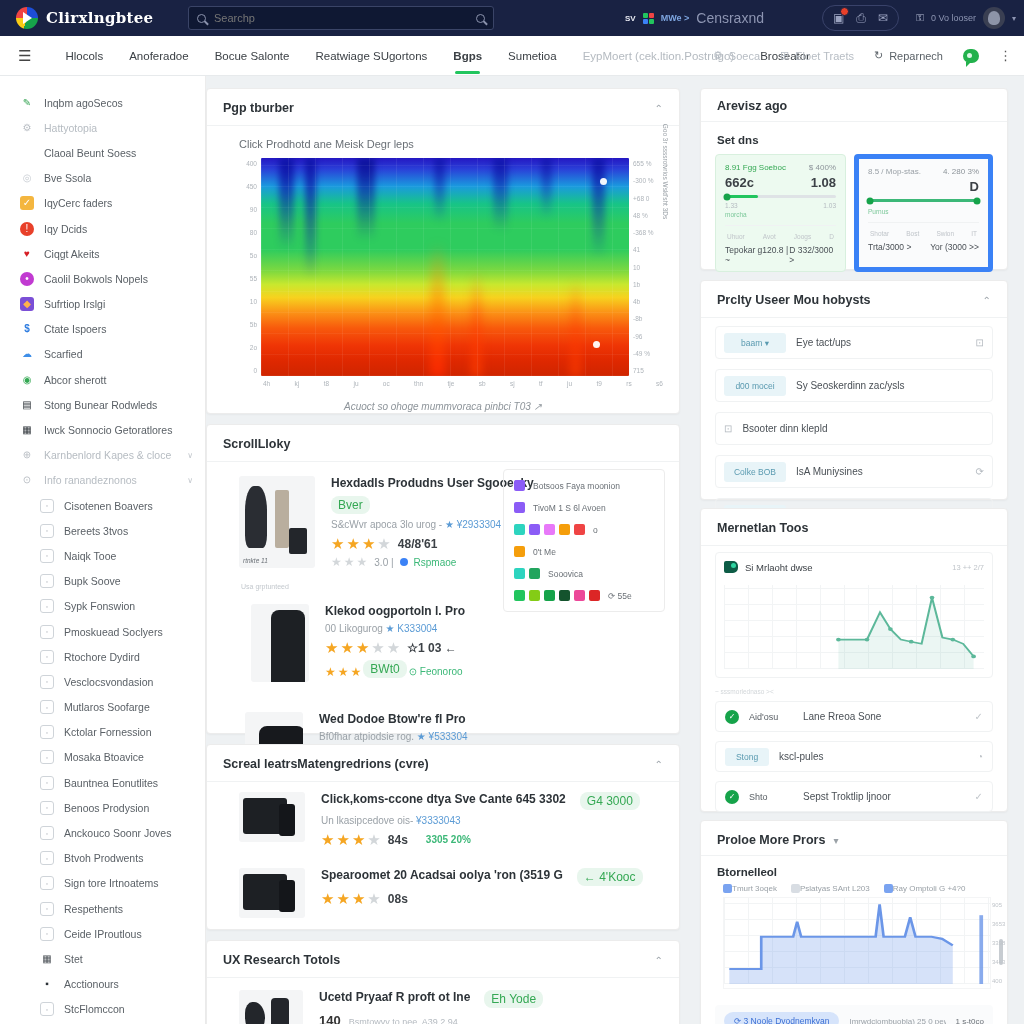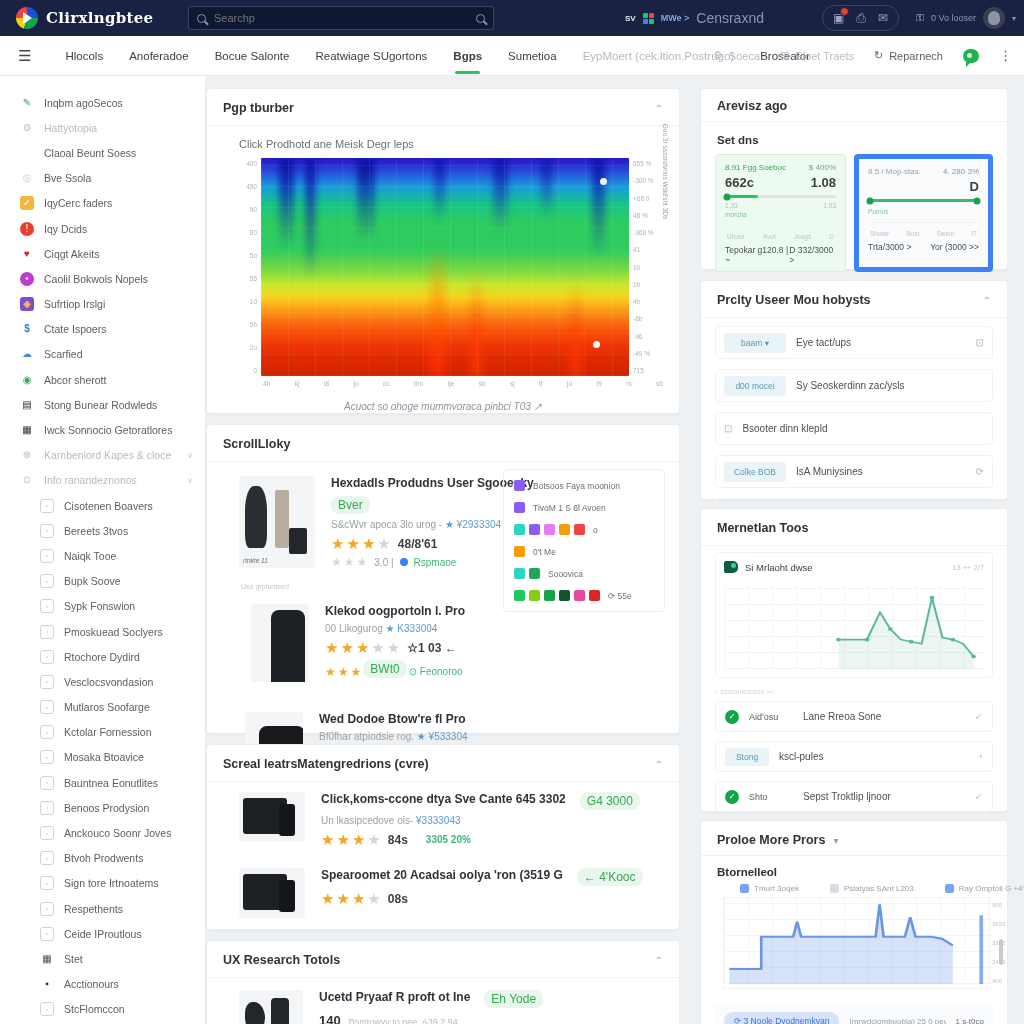--- a/index.html
+++ b/index.html
@@ -186,21 +186,21 @@
   .mt-row { display:flex; align-items:center; gap:10px; border:1px solid #f0f2f3; border-radius:4px;
     margin:0 14px 9px 14px; min-height:31px; padding:4px 9px; }
   .mt-ic { width:14px; height:14px; border-radius:50%; background:#16a34a; color:#fff; font-size:8px;
     display:flex; align-items:center; justify-content:center; flex:0 0 auto; }
   .mt-name { font-size:9px; color:#5a6066; min-width:44px; }
   .mt-chip { background:#e8f4f8; color:#5a9ab0; font-size:8.5px; border-radius:3px; padding:4px 7px; min-width:44px; text-align:center; }
   .mt-text { font-size:10px; color:#4a5056; flex:1; }
   .mt-right { color:#c0c5ca; font-size:10px; }
 
   .pl-legend { display:flex; gap:14px; padding:6px 16px 2px 22px; }
-  .pl-item { display:flex; align-items:flex-start; gap:5px; font-size:8px; color:#9aa1a7; white-space:nowrap;margin-left:17px; }
+  .pl-item { display:flex; align-items:flex-start; font-size:8px; color:#9aa1a7; white-space:nowrap; }
   .pl-sw { width:9px; height:9px; border-radius:2px; }
   .pl-chart-wrap { position:relative; margin:2px 16px 0 22px; border:1px solid #f4f5f6; }
   .pl-raxis { position:absolute; right:-2px; top:0; bottom:0; transform:translateX(100%);
     display:flex; flex-direction:column; justify-content:space-between; font-size:6px; color:#c0c5ca; padding:4px 0; }
   .pl-foot { display:flex; align-items:center; gap:10px; margin:16px 14px 0 14px; background:#fafbfc;
     border-radius:4px; padding:7px 9px; }
   .pl-pill { background:#d6e4fb; color:#3b6fd4; font-size:8.5px; border-radius:10px; padding:4px 10px; white-space:nowrap; }
   .pl-txt { font-size:8px; color:#9aa1a7; flex:1; white-space:nowrap; overflow:hidden; }
   .pl-val { font-size:8px; color:#6a7076; }
   .scroll-thumb { position:absolute; right:3px; width:4px; border-radius:2px; background:#c7ccd1; }

